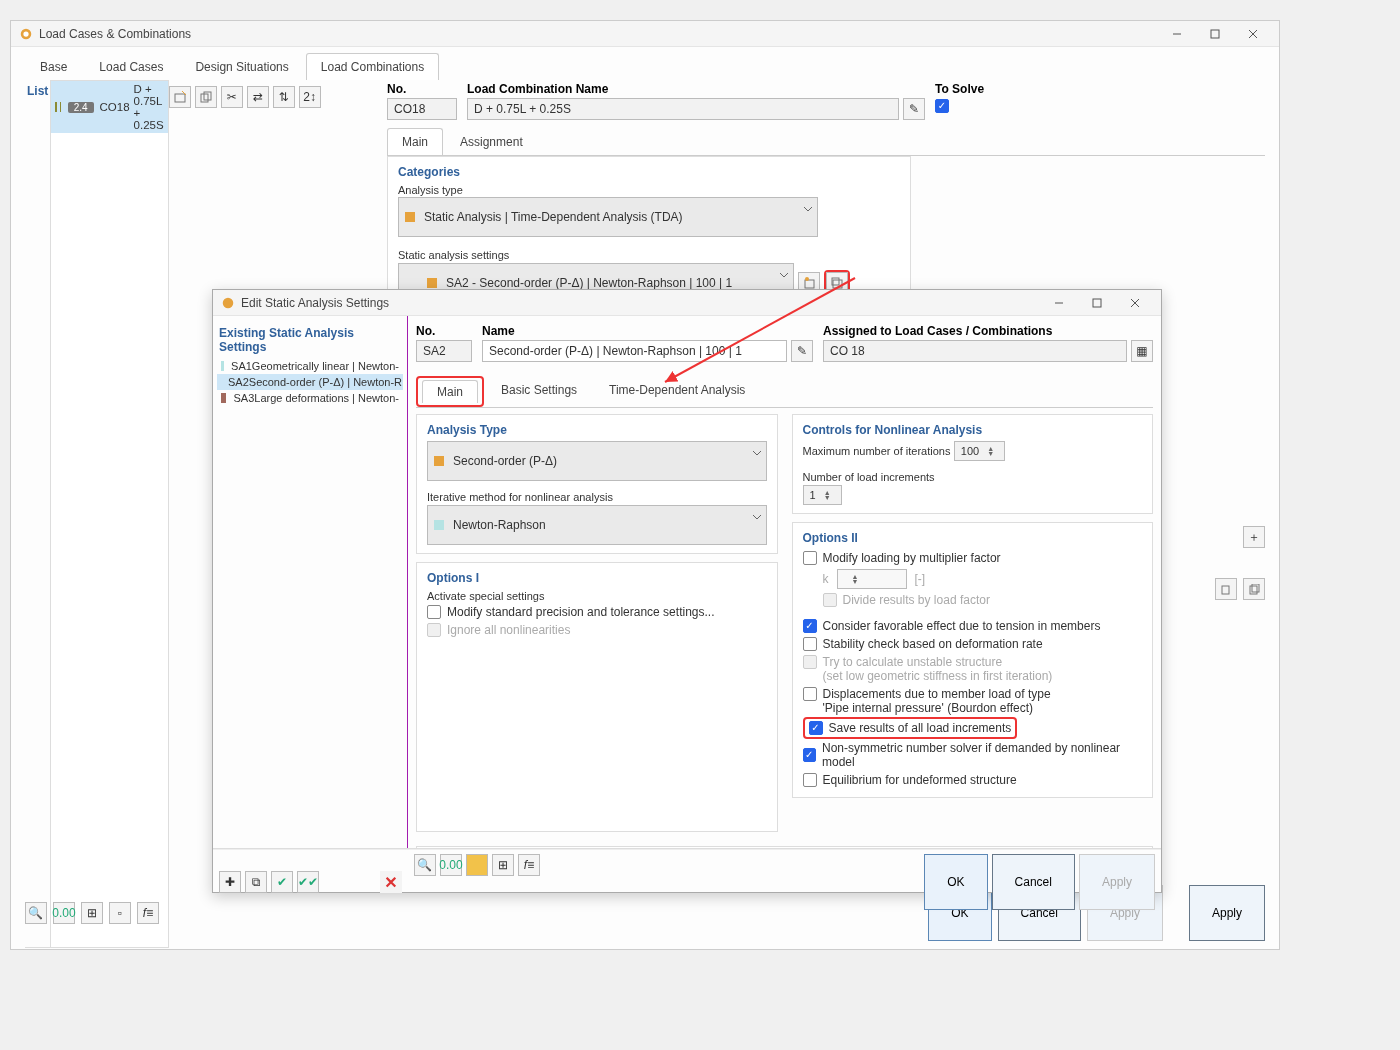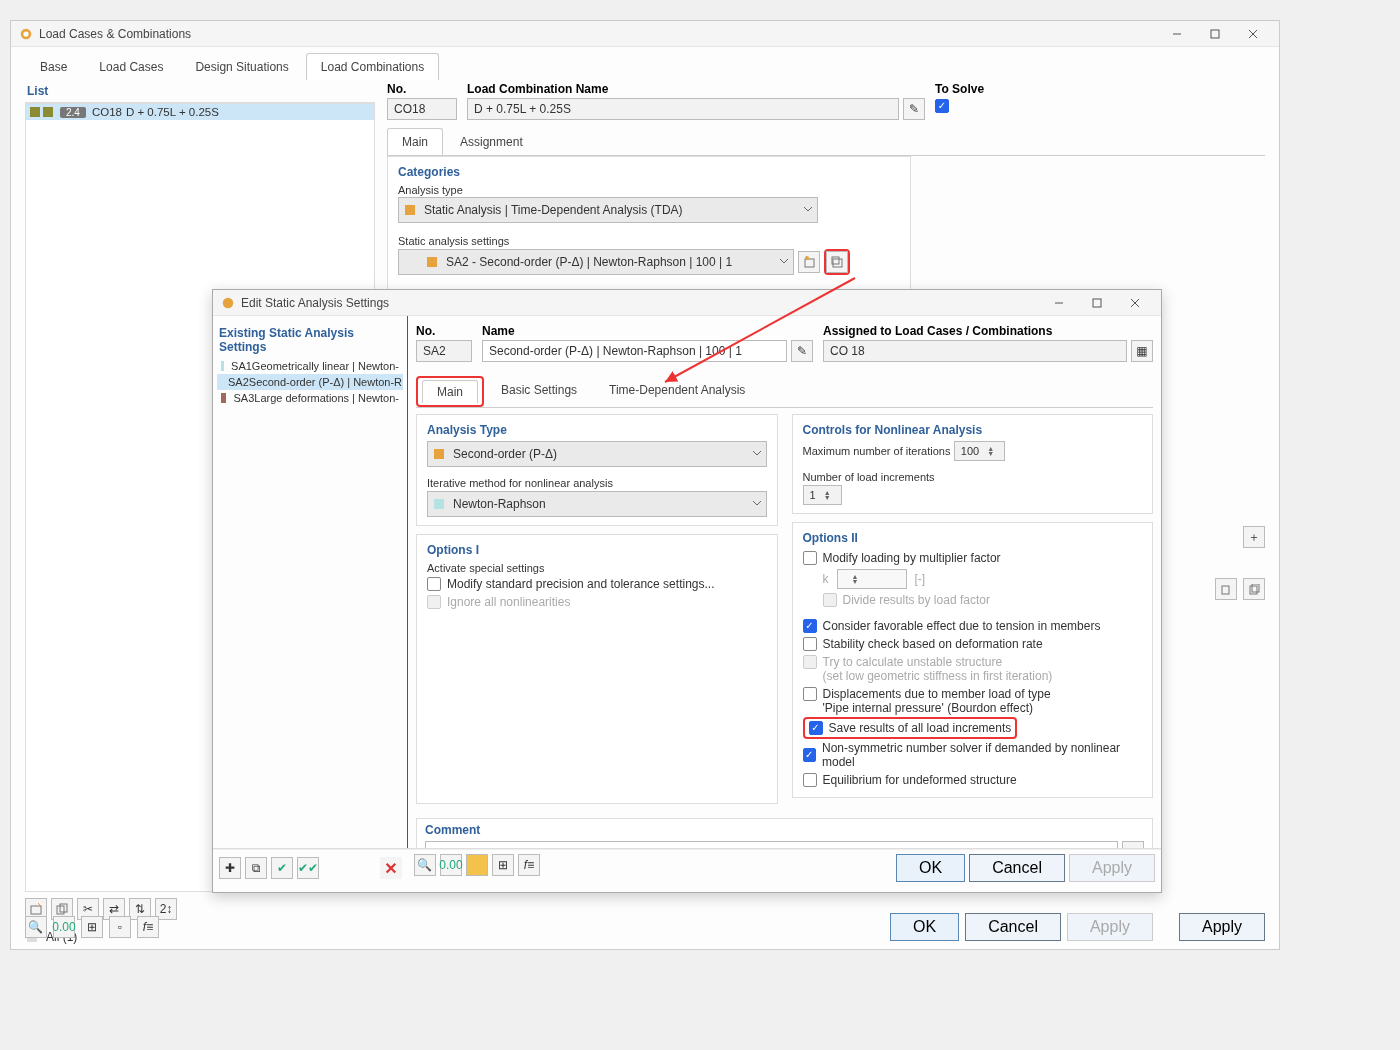--- a/index.html
+++ b/index.html
@@ -13,60 +13,60 @@
 .win-btns { display: flex; gap: 2px;}
 .win-btn { width: 36px; height: 22px; display: flex; align-items: center; justify-content: center; color: #555; }
 .win-btn svg { width: 10px; height: 10px; }
 
 
 .tabs-row { display: flex; padding: 6px 14px 0 14px; gap: 2px; }
 .tab { padding: 6px 14px; font-size: 12px; color: #444; border: 1px solid transparent; border-bottom: none; background: transparent; cursor: pointer;}
 .tab.active { background: #fff; border-color: #ccc; border-radius: 3px 3px 0 0; }
 
 .main-body { display: flex; padding: 0 14px; gap: 12px; height: calc(100% - 60px); }
-.left-col { width: 350px; display: flex; flex-direction: column; }
+.left-col { width: 350px; display: flex; flex-direction: row; }
 .right-col { flex: 1; display: flex; flex-direction: column; }
 
 .panel-head { color: #31619b; font-weight: 600; font-size: 12px; padding: 4px 2px; border-bottom: 1px solid #ddd;}
 .list-body { flex: 1; border: 1px solid #ddd; background: #fff; overflow: hidden;}
 .list-row { display: flex; align-items: center; padding: 2px 4px; font-size: 11.5px; }
 .list-row.sel { background: #cde6f7; }
 .list-badge { background: #777; color: #fff; font-size: 10px; padding: 0 6px; margin: 0 6px 0 4px; border-radius: 2px;}
 .sq { width:10px; height:10px; display:inline-block; margin-right:3px; }
 .sq.olive{background:#8b8b34;}
 .sq.cyan{background:#b5e3e3;}
 .sq.orange{background:#e6a23c;}
 .sq.brown{background:#a1695d;}
 
 .form-row { display: flex; gap: 10px; margin-bottom: 8px; }
 .field-group { display: flex; flex-direction: column; }
 .field-label { color:#000000; font-weight:600; font-size:12px; padding: 2px 0;}
 .field-sublabel { color:#333; font-size:11px; padding: 4px 0 2px;}
 .text-input { border: 1px solid #bbb; background:#f2f2f2; padding: 3px 6px; font-size:12px; height:22px; }
 .white-input { border: 1px solid #bbb; background:#fff; padding: 3px 6px; font-size:12px; height:22px; }
-.combobox { border: 1px solid #bbb; background:#eaeaea; padding: 2px 6px; font-size:12px; height:26px; display:flex; align-items:center; position:relative; }
+.combobox { border: 1px solid #bbb; background:#eaeaea; padding: 2px 6px; font-size:12px; height:40px; display:flex; align-items:center; position:relative; }
 .combobox .chev { position:absolute; right:4px; top:5px; }
 .mini-icon-btn { width:22px; height:22px; border:1px solid #bbb; background:#f4f4f4; display:flex; align-items:center; justify-content:center; }
 
 .checkbox-wrap { display:flex; align-items:center; gap:6px; font-size:12px; padding:2px 0;}
 .cb { width:14px; height:14px; border:1px solid #888; background:#fff; display:inline-flex; align-items:center; justify-content:center; border-radius:2px;}
 .cb.checked { background:#2563eb; border-color:#2563eb; }
 .cb.checked::after { content:"✓"; color:#fff; font-size:10px; line-height:1;}
 .cb.disabled { background:#f0f0f0; border-color:#ccc;}
 .disabled-text { color:#aaa; }
 
 .section-box { border:1px solid #ddd; padding:8px 10px; margin-bottom:8px; background:#fff;}
 .section-title { color:#31619b; font-weight:700; font-size:12px; margin-bottom:4px; display:block;}
 
 .spinner { display:inline-flex; align-items:center; border:1px solid #bbb; background:#f2f2f2; height:20px; padding:0 4px;}
 .spinner span { font-size:11px; padding:0 6px 0 2px;}
 .spinner .arrows { display:flex; flex-direction:column; line-height:5px; font-size:7px; color:#666;}
 
 .toolbar-bottom { display:flex; gap:4px; padding:6px 0; }
-.btn { border:1px solid #678; background:#eef4fa; padding:4px 22px; font-size:16px; cursor:pointer;text-align:center;}
+.btn { border:1px solid #678; background:#eef4fa; padding:20px 22px; font-size:12px; cursor:pointer;text-align:center;}
 .btn.primary { background:#e9f2fb; border-color:#5b87b5;}
 
 
 .dialog { position:absolute; top:289px; left:212px; width:950px; height:604px; background:#fdfdfd; border:1px solid #aaa; box-shadow:0 4px 14px rgba(0,0,0,.2); z-index:10;}
 .dialog-body { display:flex; height:calc(100% - 70px);}
 .dlg-left { width:195px; border-right:1px solid #a21caf; padding:6px 4px; overflow:hidden;}
 .dlg-list-row { display:flex; align-items:center; font-size:11px; padding:2px 4px; white-space:nowrap; overflow:hidden;}
 .dlg-list-row.sel { background:#cde6f7;}
 .dlg-main { flex:1; display:flex; flex-direction:column; padding:6px 8px; gap:6px; overflow:hidden;}
 .dlg-columns { display:flex; gap:14px; flex:1;}

